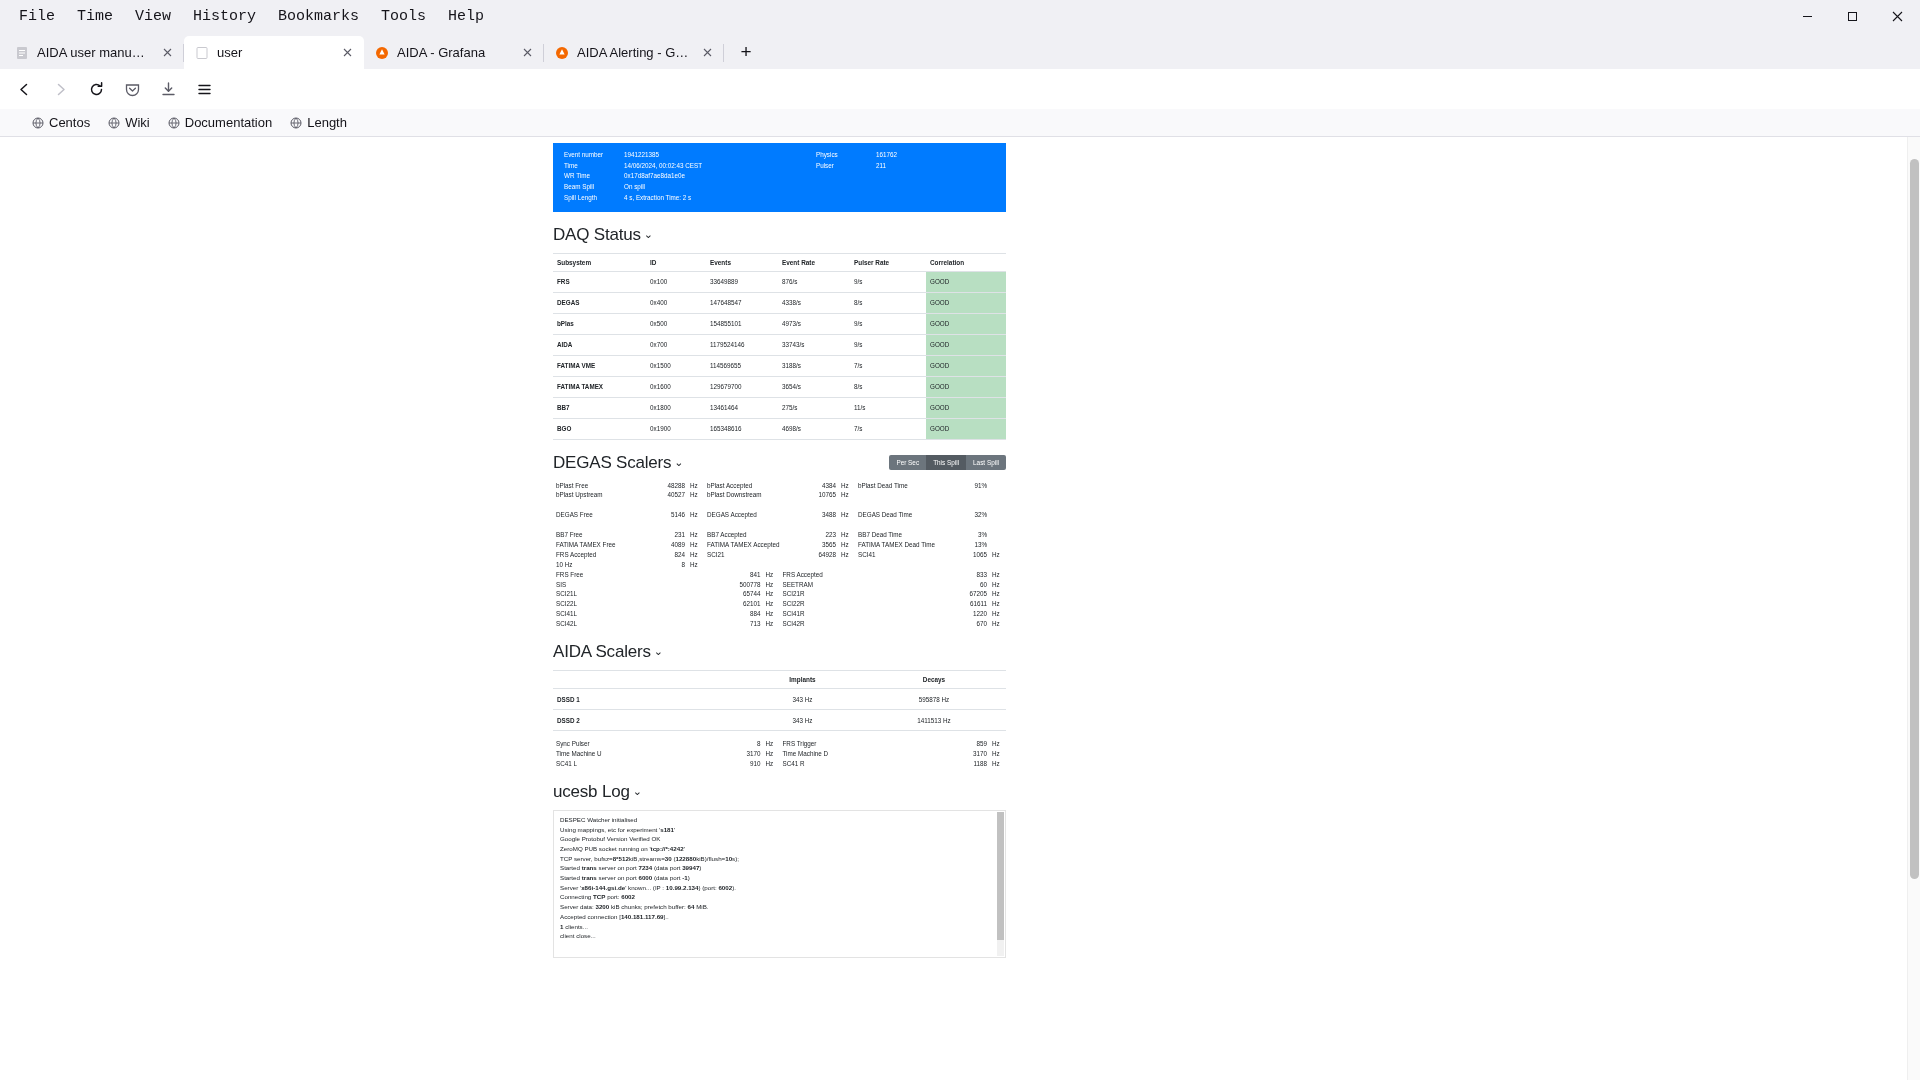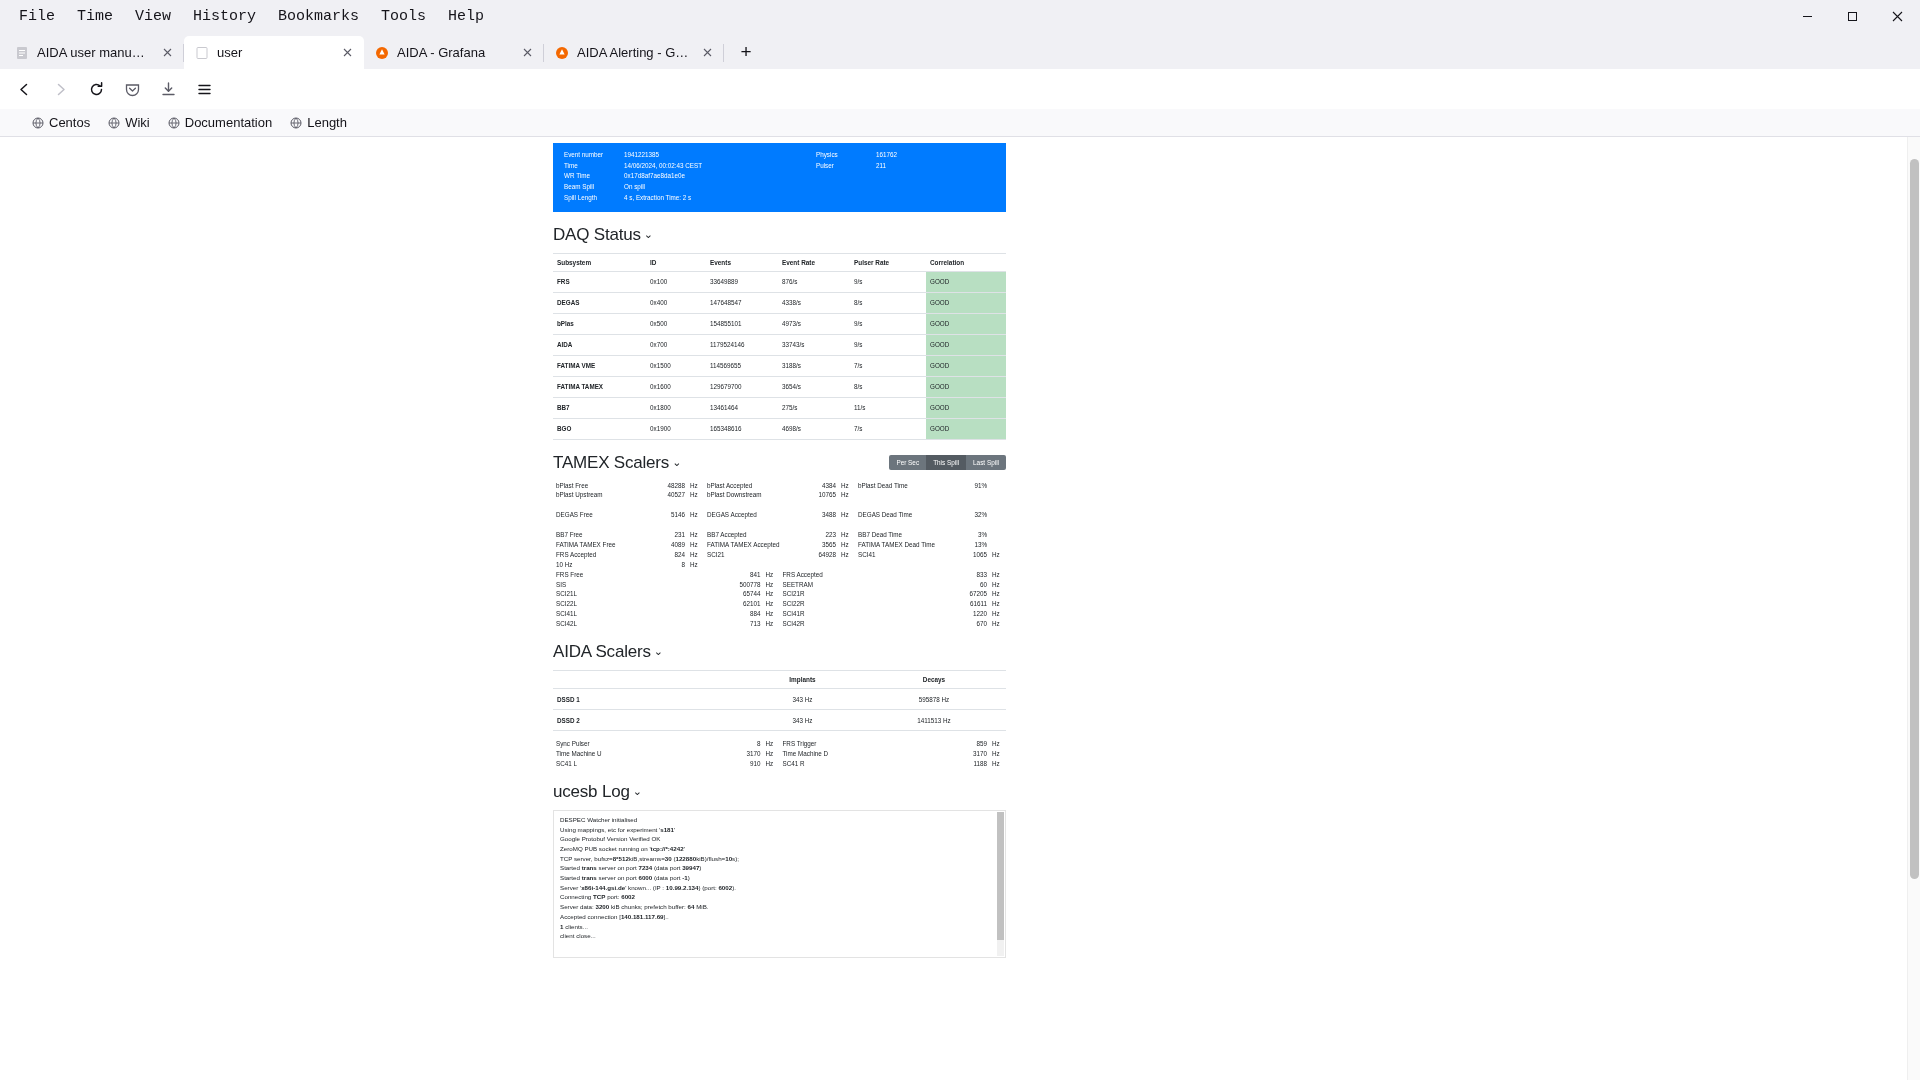--- a/index.html
+++ b/index.html
@@ -502,21 +502,21 @@
               <td>165348616</td>
               <td>4698/s</td>
               <td>7/s</td>
               <td class="good">GOOD</td>
             </tr>
         </tbody>
       </table>
 
       <div class="despec-head">
         <h2 class="section">
-          <span>TAMEX Scalers</span><span class="caret">⌄</span>
+          <span>DEGAS Scalers</span><span class="caret">⌄</span>
         </h2>
         <div class="tabgroup">
           <div class="tb">Per Sec</div>
           <div class="tb on">This Spill</div>
           <div class="tb">Last Spill</div>
         </div>
       </div>
 
       <div class="scaler-grid sg-3">
 

